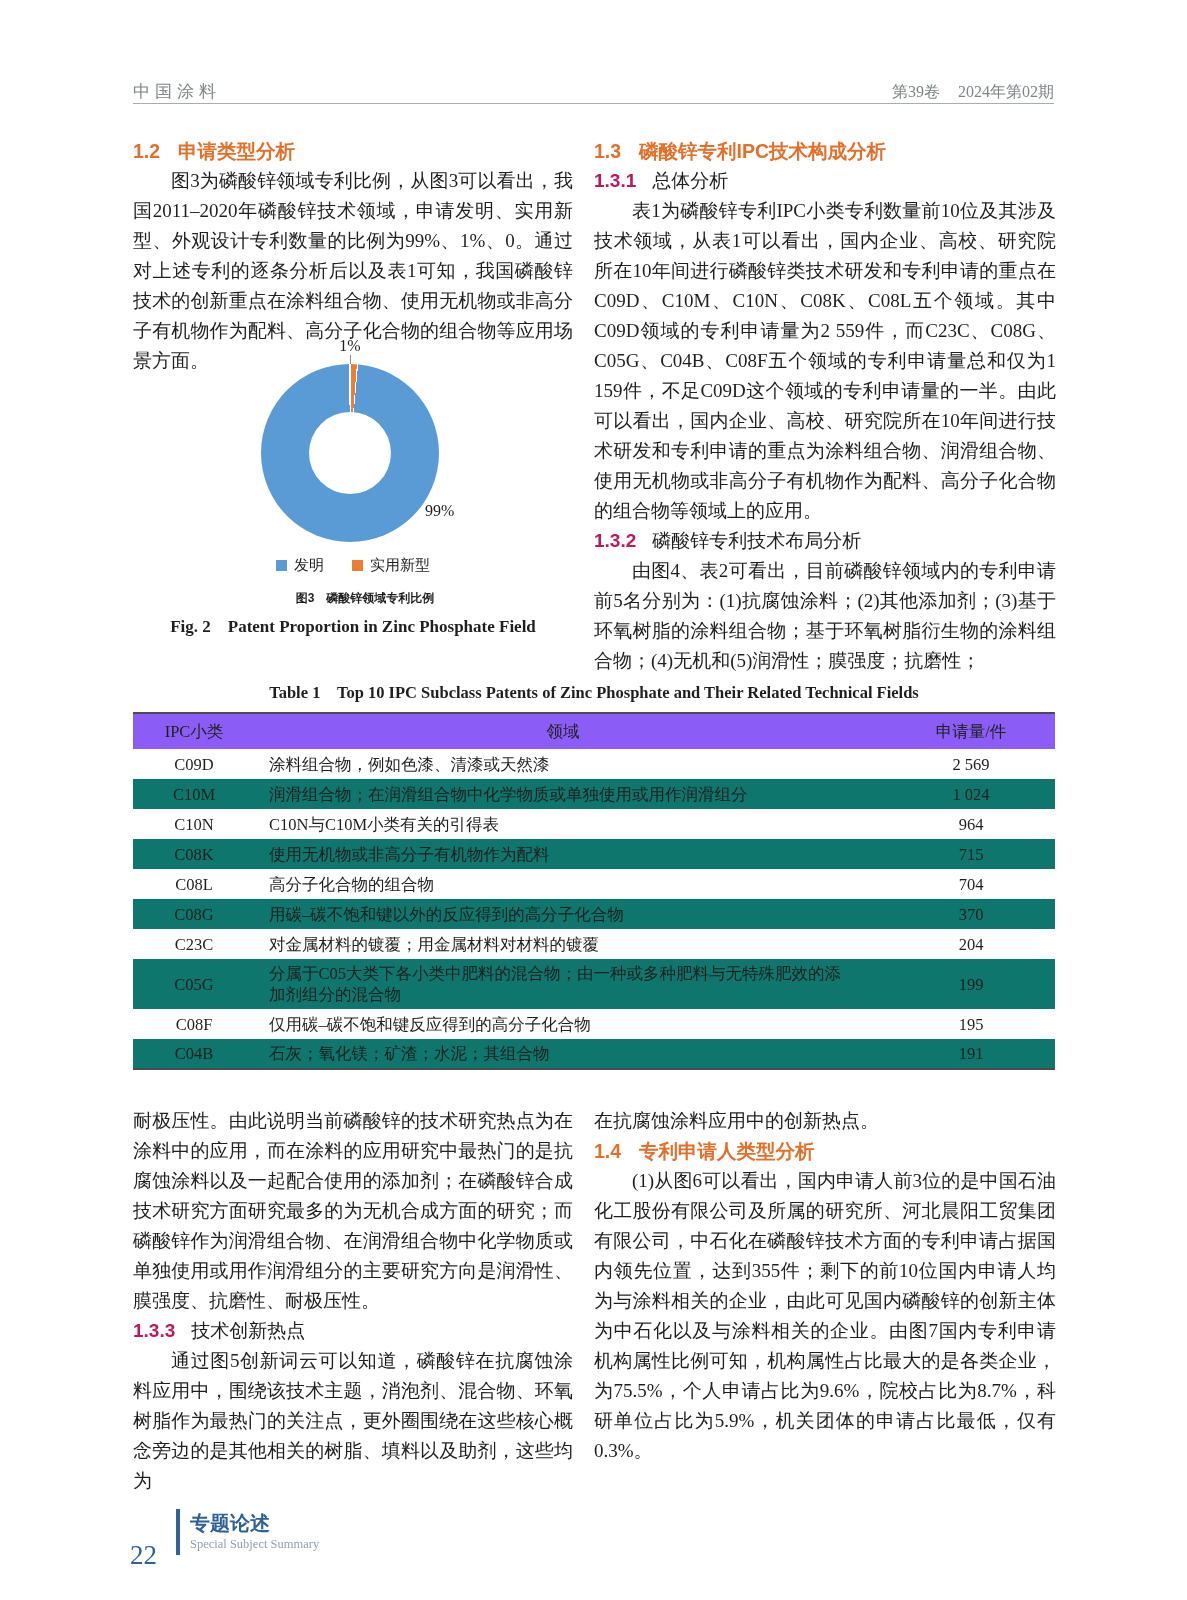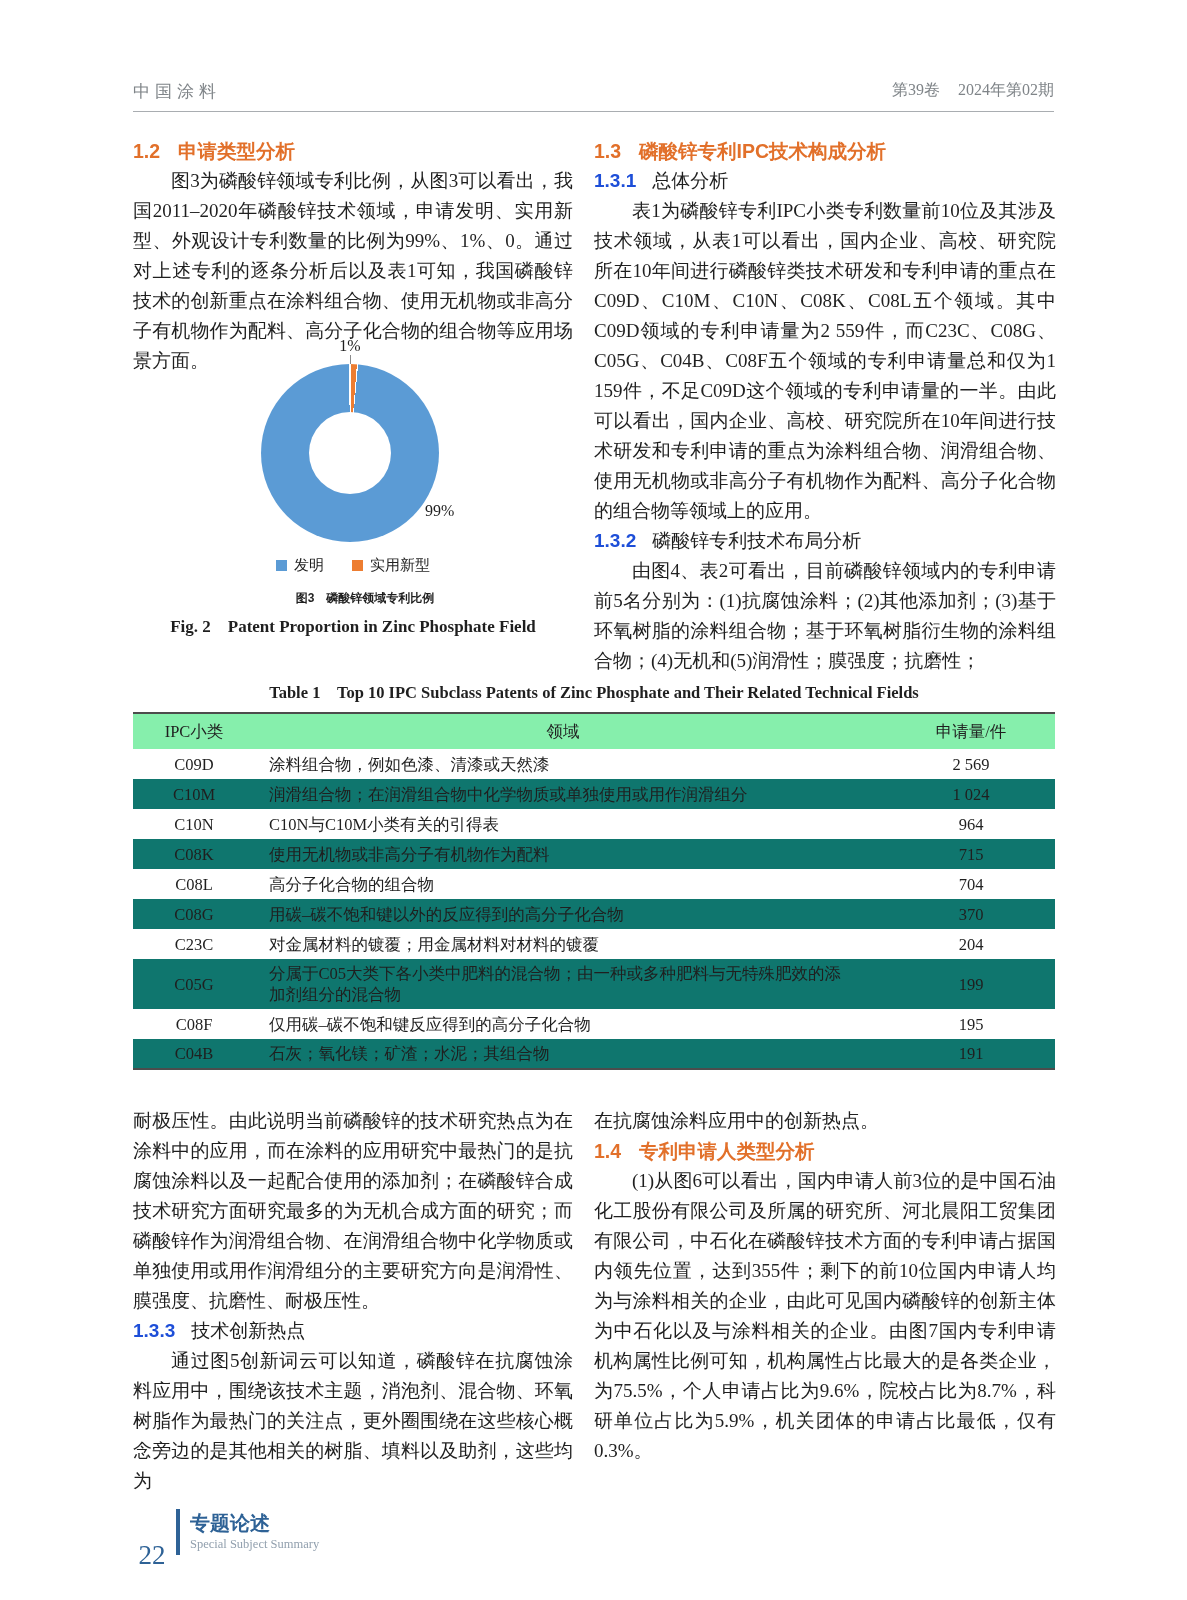--- a/index.html
+++ b/index.html
@@ -6,42 +6,42 @@
   html,body { background:#e8e8e8; }
   .page {
     position:relative; width:1187px; height:1600px; margin:0 auto;
     background:#ffffff; overflow:hidden;
     font-family:"Liberation Serif","DejaVu Serif",serif;
     color:#1f1f1f;
   }
   
   .pg-header {
     position:absolute; left:133px; top:80px; width:921px;
-    display:flex; justify-content:space-between; align-items:flex-start;
-    padding-bottom:8px; border-bottom:1px solid #a9adb1;
+    display:flex; justify-content:space-between; align-items:flex-end;
+    border-bottom:1px solid #a9adb1;
     color:#7f8488; font-size:16px;
   }
   .pg-header .journal { letter-spacing:5px; font-size:17px; }
   .pg-header .issue span { margin-left:14px; }
   
   .col { position:absolute; text-align:justify; font-size:19px; line-height:30px; }
   .col-left-top  { left:133px; top:136px; width:440px; height:520px; }
   .col-right-top { left:594px; top:136px; width:462px; }
   .col-left-bot  { left:133px; top:1106px; width:440px; }
   .col-right-bot { left:594px; top:1106px; width:462px; }
   .sec-head {
     font-family:"Liberation Sans","DejaVu Sans",sans-serif;
     color:#e2702a; font-weight:bold; font-size:19.5px; line-height:30px;
     text-align:left;
   }
   .sec-head .sec-title { margin-left:18px; color:#e2702a;margin-top:40px; }
   .subsec-head { font-size:19px; line-height:30px; text-align:left; }
   .subsec-head .subsec-num {
     font-family:"Liberation Sans","DejaVu Sans",sans-serif;
-    color:#1d4ed8; font-weight:bold;
+    color:#be185d; font-weight:bold;
   }
   .subsec-head .subsec-title { margin-left:16px; color:#1f1f1f; }
   p.body-par { text-indent:2em; }
   p.body-par-noindent { text-indent:0; }
   
   .figure3 { position:absolute; left:0; top:200px; width:440px; height:306px; text-align:center; }
   .fig-label-minor {
     position:absolute; left:197px; top:2px; width:40px;
     font-size:16px; line-height:16px; text-align:center;
   }
@@ -71,30 +71,30 @@
   .fig-cap-en { position:absolute; left:0; top:276px; width:440px; font-weight:bold; font-size:17px; }
   
   .tablewrap { position:absolute; left:133px; top:680px; width:922px; }
   .tab-cap-zh {
     text-align:center; font-family:"Liberation Sans","DejaVu Sans",sans-serif;
     font-weight:bold; font-size:17px; line-height:24px;
   }
   .tab-cap-en { text-align:center; font-weight:bold; font-size:16.5px; line-height:26px; margin-bottom:6px; }
   table.ipc { width:100%; border-collapse:collapse; font-size:16.5px; border-top:2px solid #4c4c4c; border-bottom:2px solid #4c4c4c; }
   table.ipc th, table.ipc td { padding:4px 6px; vertical-align:middle; font-weight:normal; }
-  table.ipc thead tr { background:#86efac; height:36px; }
+  table.ipc thead tr { background:#8b5cf6; height:36px; }
   table.ipc td { height:30px; line-height:21px; }
   table.ipc .c-ipc { width:122px; text-align:center; }
   table.ipc .c-field { text-align:left; padding-left:14px; padding-right:30px; }
   table.ipc thead .c-field { text-align:center; }
   table.ipc .c-count { width:168px; text-align:center; }
   table.ipc tr.shaded { background:#0f766e; }
   
   .pg-footer { position:absolute; left:130px; top:1492px; display:flex; align-items:center; }
-  .pg-num { color:#2e6296; font-size:27px; width:44px; text-align:center;margin-top:48px; }
+  .pg-num { color:#2e6296; font-size:27px; width:44px; text-align:left;margin-top:48px; }
   .foot-bar { width:4px; height:46px; background:#2e6296; margin:0 10px 0 2px; }
   .foot-col-zh {
     color:#2e6296; font-weight:bold; font-size:20px; line-height:24px;
     font-family:"Liberation Sans","DejaVu Sans",sans-serif;
   }
   .foot-col-en { color:#92a0ae; font-size:12.5px; line-height:18px; }
 </style>
 </head>
 <body>
 

